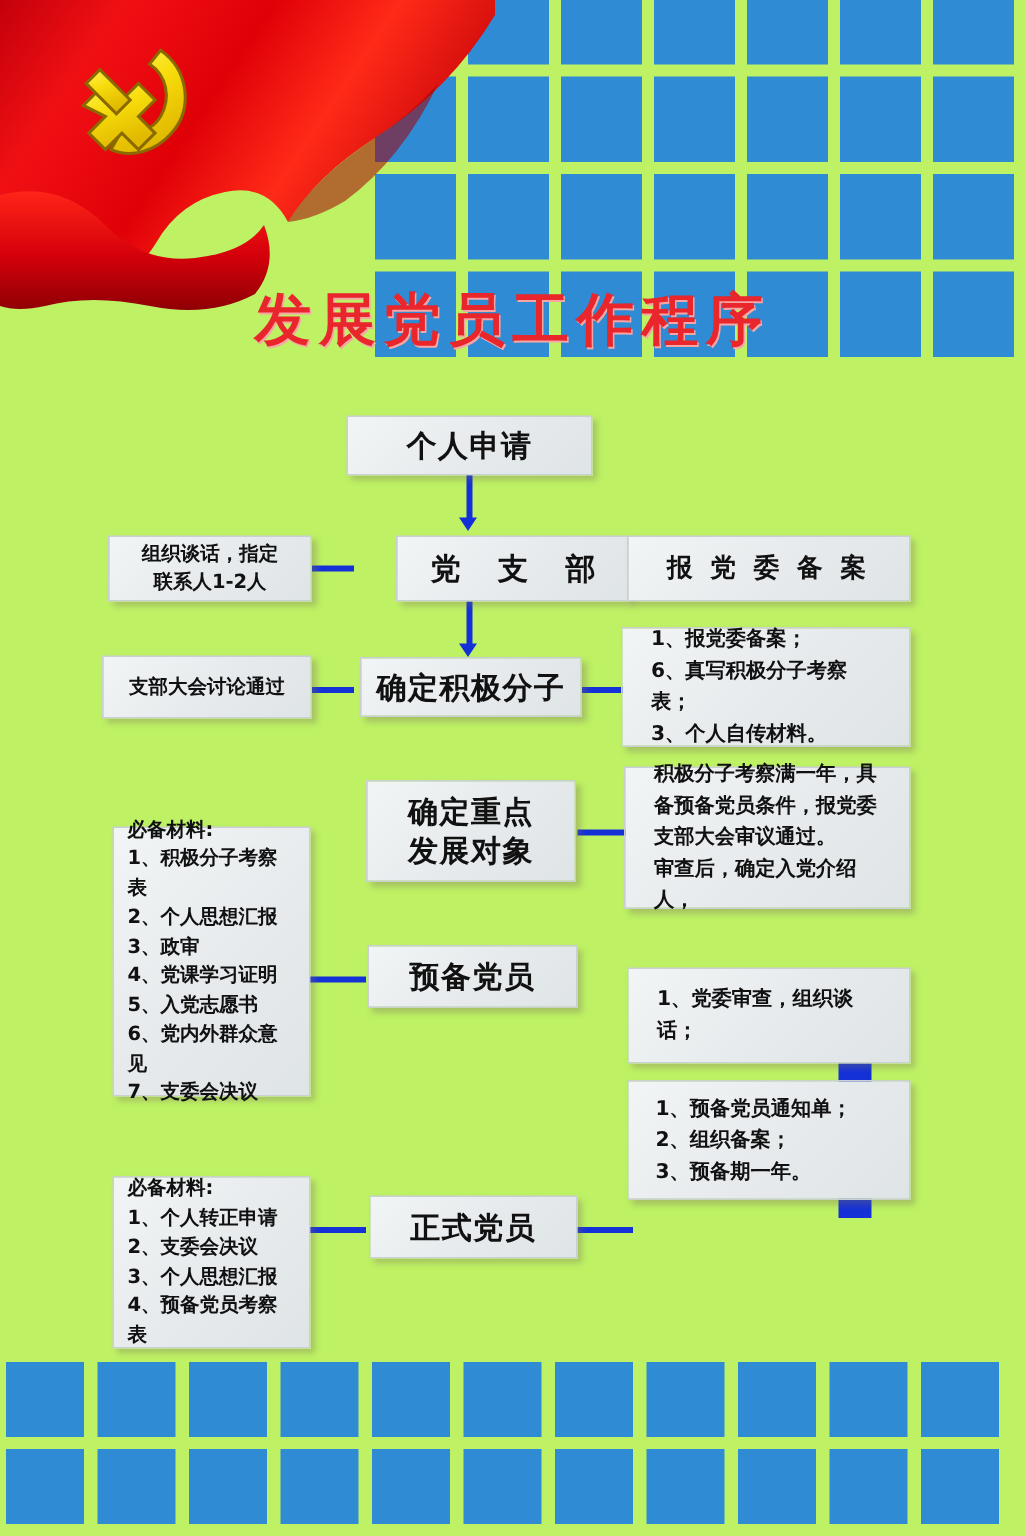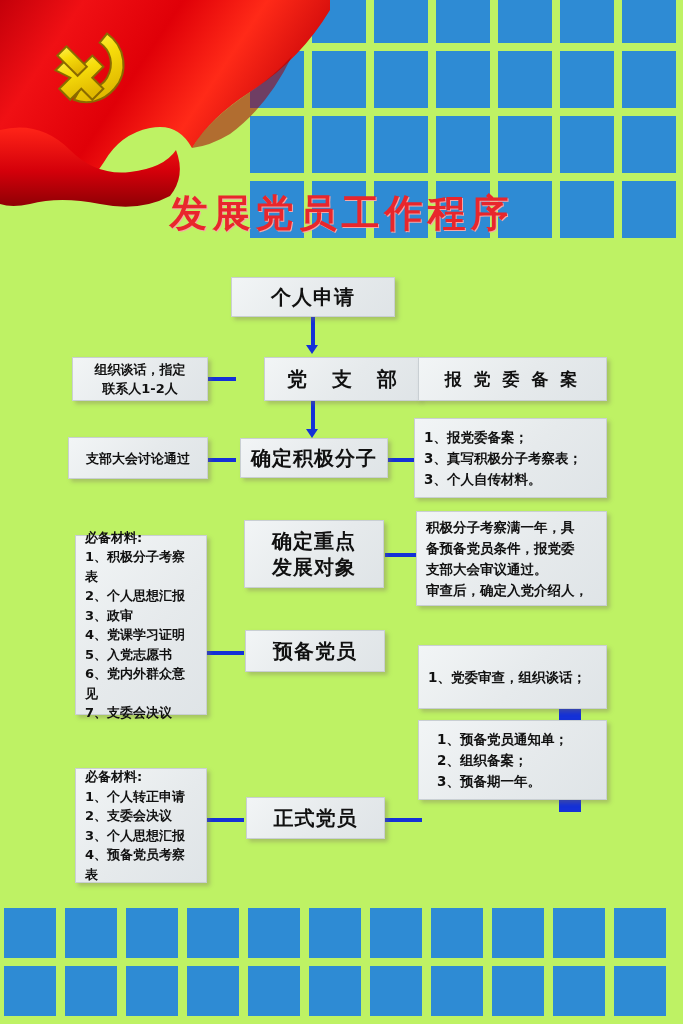--- a/index.html
+++ b/index.html
@@ -59,30 +59,31 @@
   .side-note{
     font-size:13px;
     line-height:19px;
     font-weight:bold;
     padding:5px 8px;
   }
   .list-note{
     font-size:13.5px;
     line-height:21px;
     font-weight:bold;
-    padding:6px 9px;
+    padding:6px 19px;
     text-align:left;
   }
   .list-note.indent{padding-left:18px;}
   .mat-note{
     font-size:13px;
     line-height:19.5px;
     font-weight:bold;
     padding:7px 9px;
     text-align:left;
+    margin-top:16px;
   }
 
   
   .hline{position:absolute;background:#1431D8;height:4px;}
   .vline{position:absolute;background:#1431D8;width:4px;}
   .arrow-down{
     position:absolute;width:0;height:0;
     border-left:6px solid transparent;
     border-right:6px solid transparent;
     border-top:9px solid #1431D8;
@@ -216,21 +217,21 @@
   <div class="box center side-note" style="left:68px;top:437px;width:140px;height:42px;">
     <span class="t">支部大会讨论通过</span>
   </div>
 
   <div class="box center main-node" style="left:418px;top:357px;width:189px;height:44px;">
     <span class="t" style="font-size:17px;letter-spacing:3px;">报 党 委 备 案</span>
   </div>
 
   <div class="box list-note" style="left:414px;top:418px;width:193px;height:80px;">
     <span class="t">1、报党委备案；</span>
-    <span class="t">3、真写积极分子考察表；</span>
+    <span class="t">6、真写积极分子考察表；</span>
     <span class="t">3、个人自传材料。</span>
   </div>
 
   <div class="box list-note" style="left:416px;top:511px;width:191px;height:95px;">
     <span class="t">积极分子考察满一年，具</span>
     <span class="t">备预备党员条件，报党委</span>
     <span class="t">支部大会审议通过。</span>
     <span class="t">审查后，确定入党介绍人，</span>
   </div>
 

